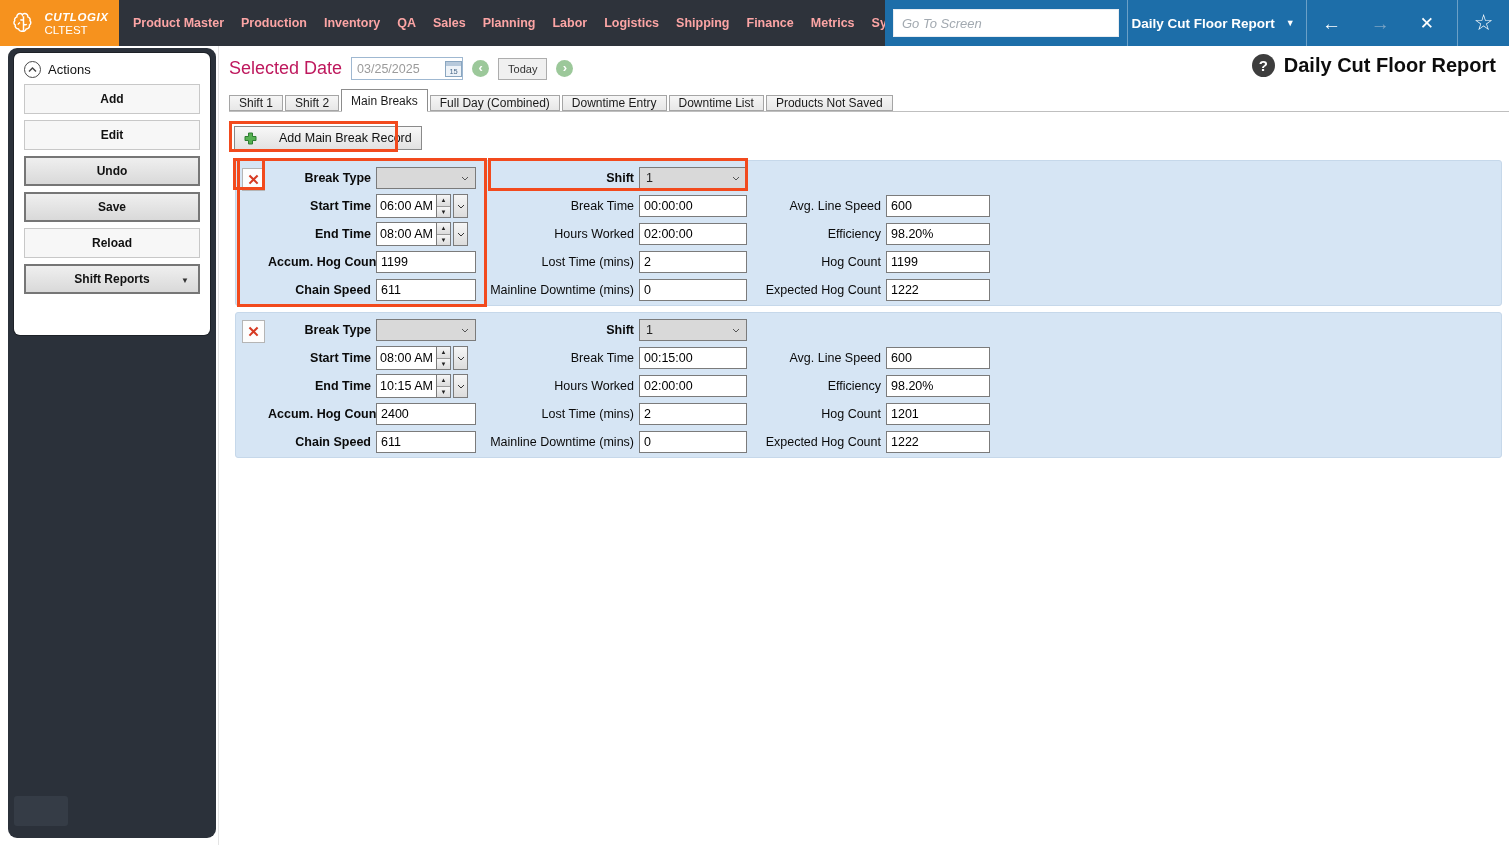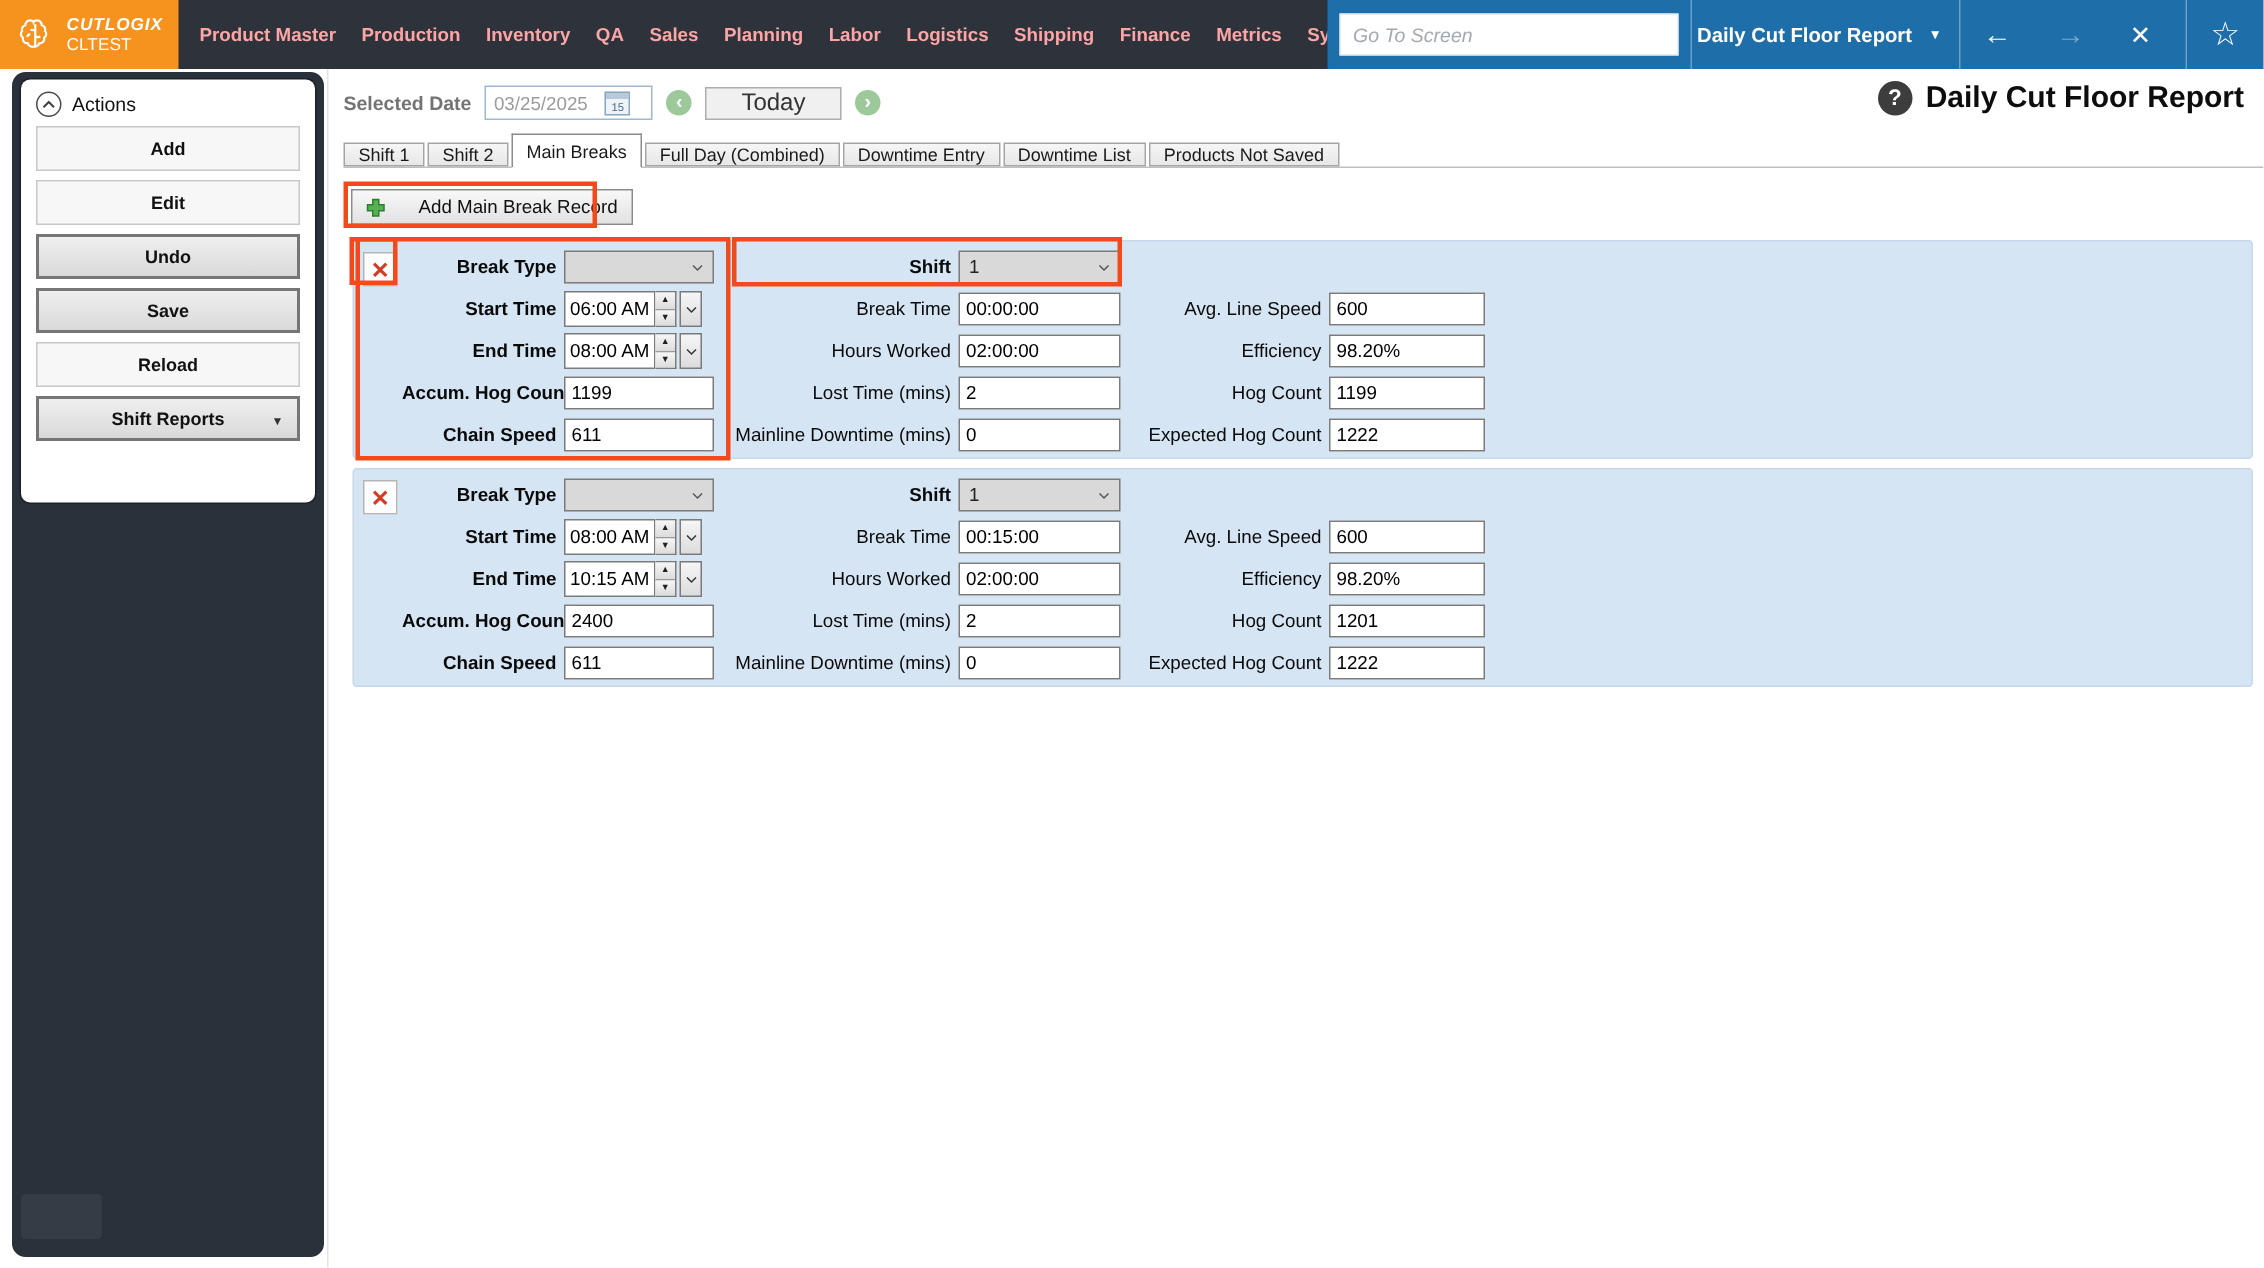--- a/index.html
+++ b/index.html
@@ -38,28 +38,28 @@
   .abtn { display:block; width:176px; margin:6px auto 0; height:30px; font-family:inherit; font-weight:bold; font-size:12px; color:#111; cursor:pointer; position:relative; }
   .abtn.light { background:#f7f7f7; border:1px solid #c8c8c8; }
   .abtn.dark  { background:linear-gradient(#efefef,#d9d9d9); border:2px solid #767676; }
   .abtn .caret { position:absolute; right:9px; top:10px; font-size:8px; color:#333; }
   .ghost-btn { position:absolute; left:6px; bottom:12px; width:54px; height:30px; background:#353c46; border-radius:3px; }
 
   
   .content { position:absolute; left:218px; top:46px; width:1291px; height:799px; background:#fff; border-left:1px solid #e4e4e4; }
 
   .date-row { position:absolute; left:10px; top:11px; display:flex; align-items:center; gap:9px; }
-  .date-label { font-weight:bold; font-size:13px; color:#737373; }
-  .date-input { width:112px; height:23px; border:1px solid #9fb8d1; background:#fff; display:flex; align-items:center; padding:0 14px 0 5px; gap:4px; }
+  .date-label { font-weight:normal; font-size:18px; color:#be185d; }
+  .date-input { width:112px; height:23px; border:1px solid #9fb8d1; background:#fff; display:flex; align-items:center; padding:0 0 0 5px; gap:4px; }
   .date-text { flex:1; color:#9b9b9b; font-size:12.5px; }
   .cal-icon { width:17px; height:16px; border:1px solid #8aa6c0; background:#eef3f8; position:relative; display:flex; align-items:flex-end; justify-content:center; cursor:pointer; }
   .cal-icon::before { content:""; position:absolute; top:0; left:0; right:0; height:4px; background:#b7c9db; }
   .cal-day { font-size:7.5px; color:#4a6a8a; line-height:1.2; }
   .circ-arrow { width:17px; height:17px; border-radius:50%; background:#8bbf89; color:#fff; display:flex; align-items:center; justify-content:center; font-size:13px; font-weight:bold; line-height:1; opacity:.85; cursor:pointer; padding-bottom:2px; }
-  .today-btn { height:22px; padding:0 23px; background:#f0f0f0; border:1px solid #adadad; font-family:inherit; font-size:16px; color:#333; cursor:pointer; }
+  .today-btn { height:22px; padding:0 9px; background:#f0f0f0; border:1px solid #adadad; font-family:inherit; font-size:11px; color:#333; cursor:pointer; }
 
   .page-title { position:absolute; top:8px; right:13px; display:flex; align-items:center; gap:9px; }
   .help-circle { width:23px; height:23px; border-radius:50%; background:#3d3d3d; color:#fff; font-weight:bold; font-size:15px; display:flex; align-items:center; justify-content:center; cursor:pointer; }
   .title-text { font-size:20px; font-weight:bold; color:#0d0d0d; }
 
   .tabstrip { position:absolute; left:10px; top:43px; right:0; height:23px; display:flex; align-items:flex-end; border-bottom:1px solid #bfbfbf; }
   .tab { height:16px; padding:0 9px; display:flex; align-items:center; background:linear-gradient(#f6f6f6,#e7e7e7); border:1px solid #a5a5a5; margin-right:2px; font-size:12px; color:#1a1a1a; white-space:nowrap; cursor:pointer; }
   .tab.active { height:23px; background:#fff; border:1px solid #8c8c8c; border-bottom:1px solid #fff; margin-bottom:-1px; z-index:2; }
 
   .add-record-btn { position:absolute; left:15px; top:80px; height:24px; display:flex; align-items:center; gap:22px; padding:0 9px; background:linear-gradient(#f8f8f8,#e2e2e2); border:1px solid #8a8a8a; font-family:inherit; font-size:12.5px; color:#111; cursor:pointer; }

